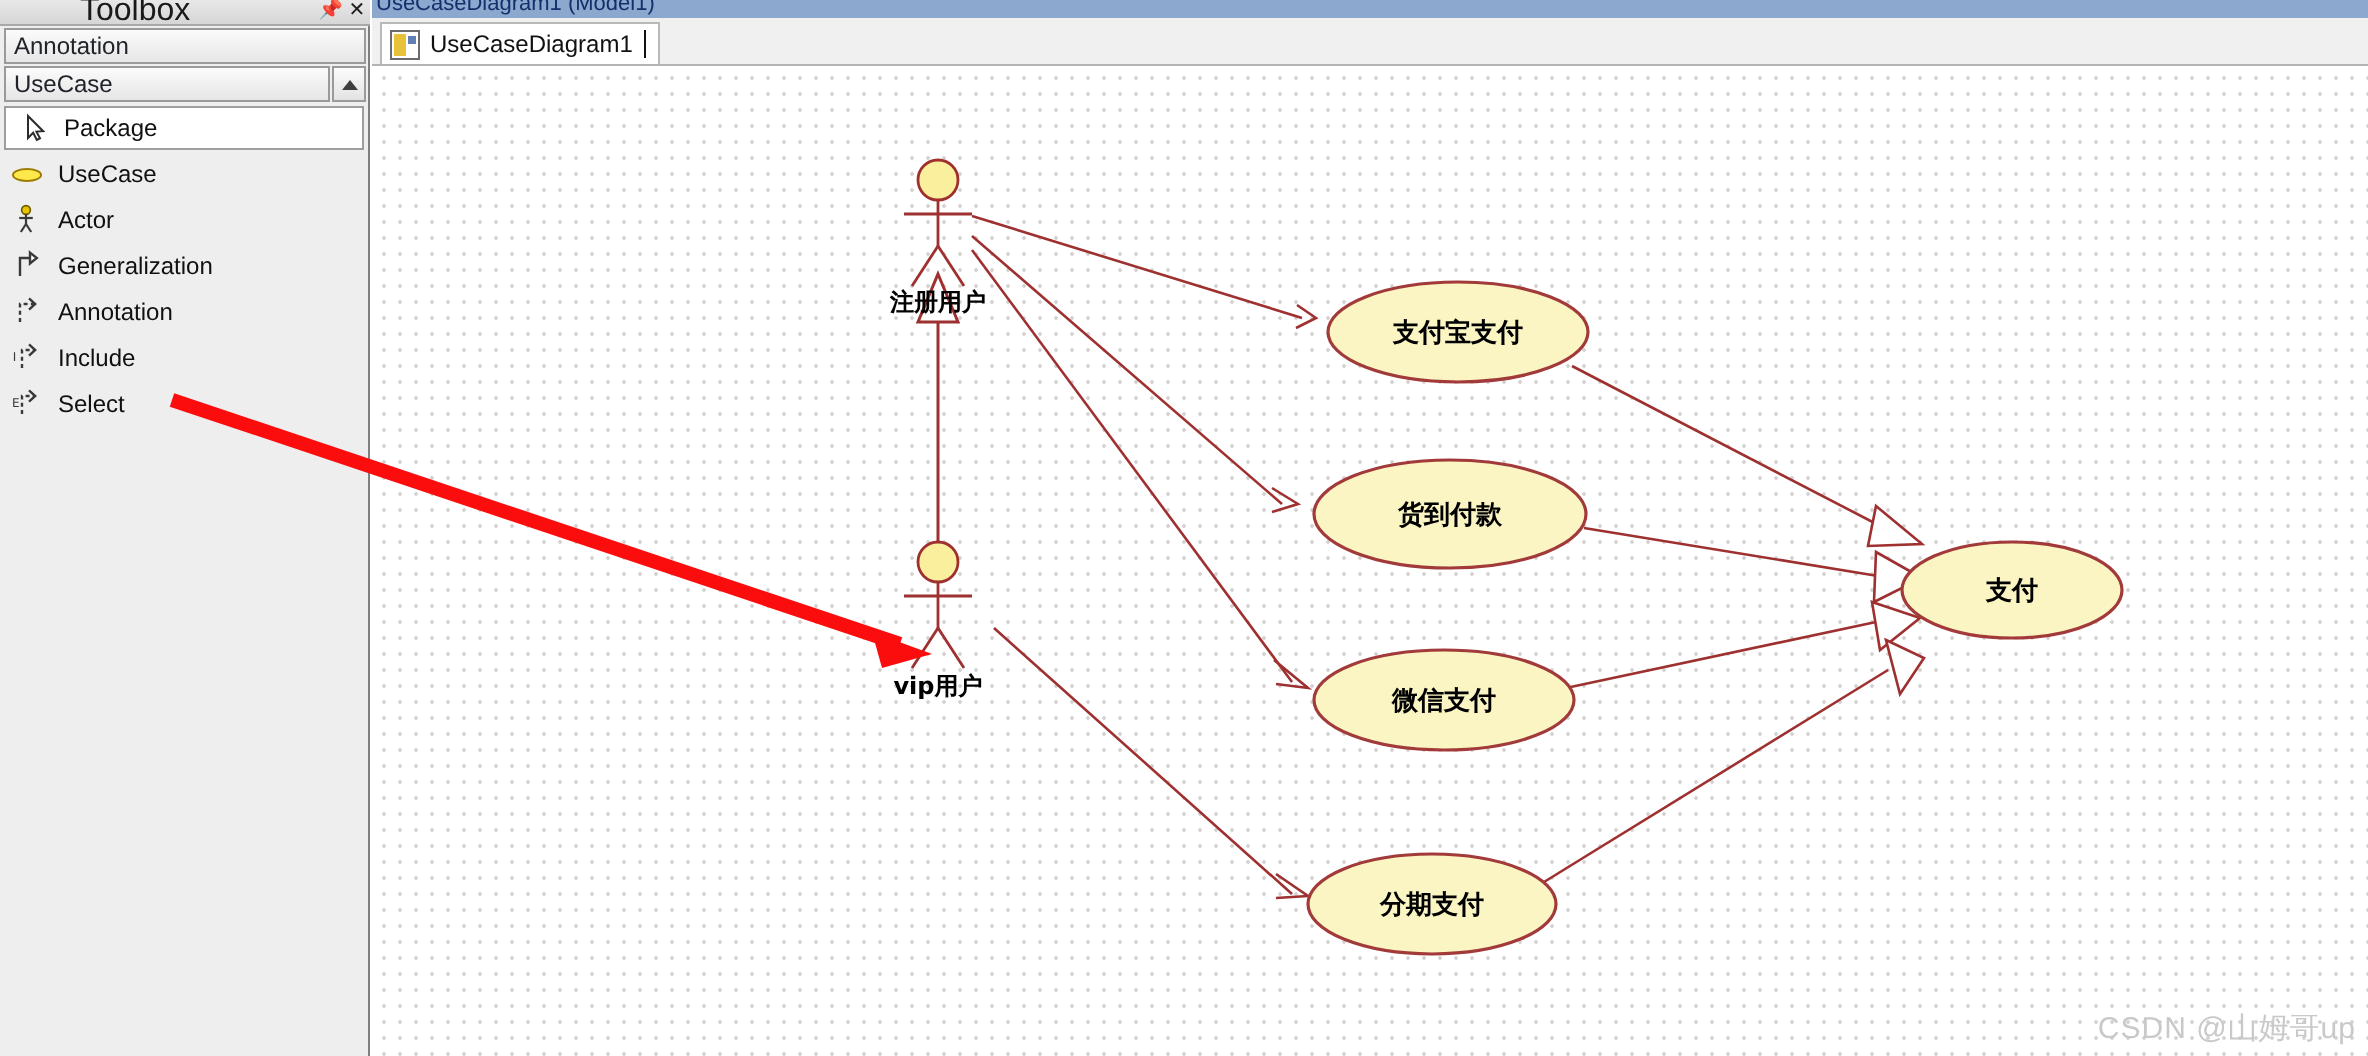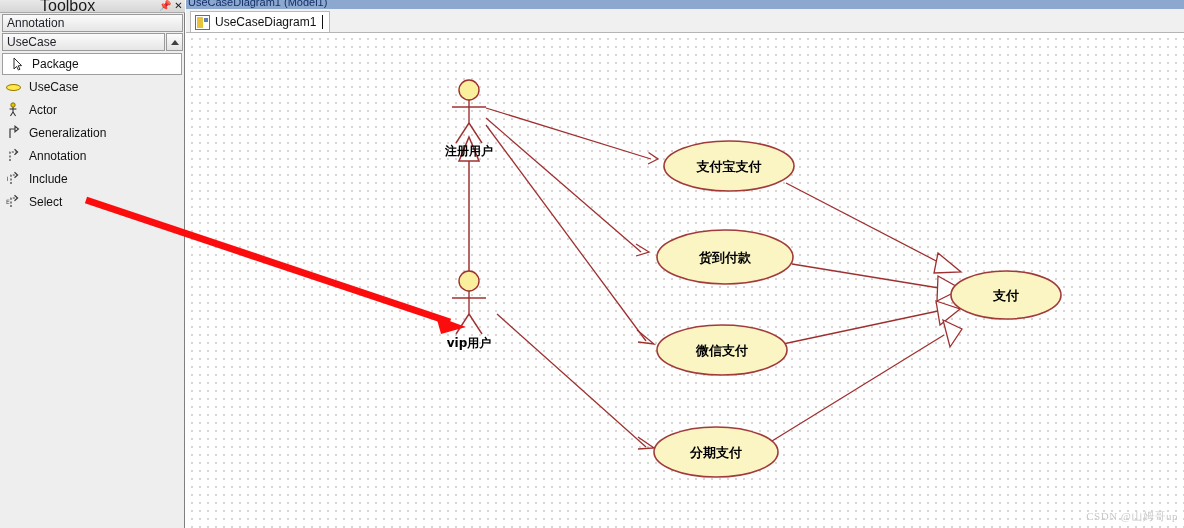--- a/index.html
+++ b/index.html
@@ -274,23 +274,23 @@
     font-size: 12px;
     font-weight: bold;
     fill: #000;
     text-anchor: middle;
   }
 
   #watermark {
     position: absolute;
     right: 6px;
     bottom: 4px;
-    font-size: 11px;
+    font-size: 15px;
     color: #c9c9c9;
-    font-family: Liberation Serif, serif;
+    font-family: Liberation Sans, sans-serif;
     letter-spacing: 0.5px;
     white-space: nowrap;
   }
 </style>
 </head>
 <body>
 
 <div id="toolbox-panel">
 
   <div id="toolbox-header">

